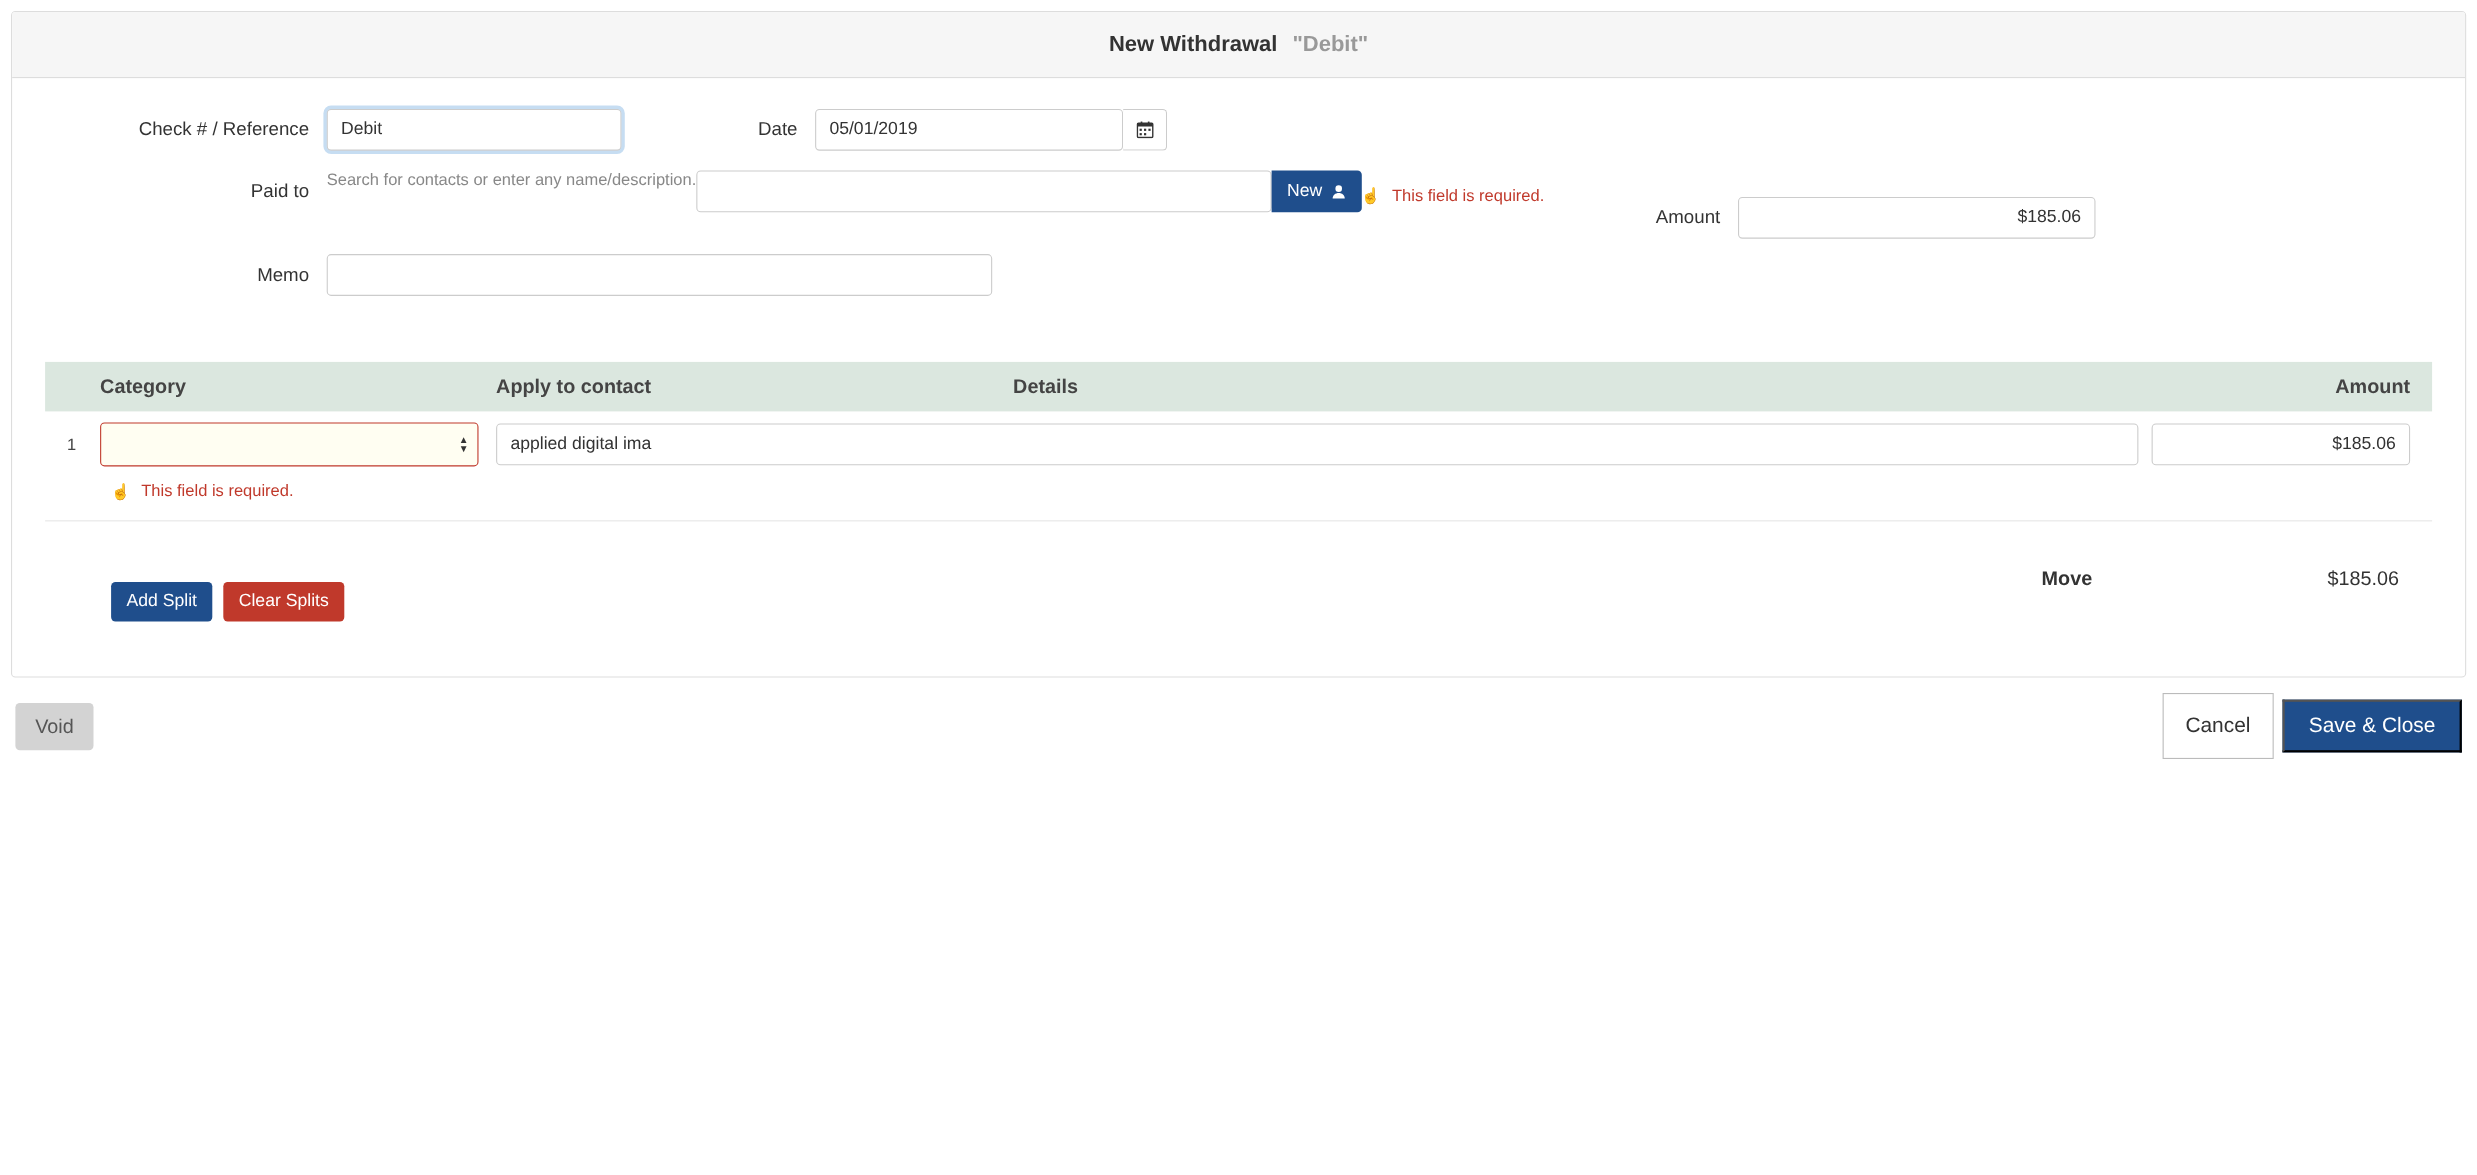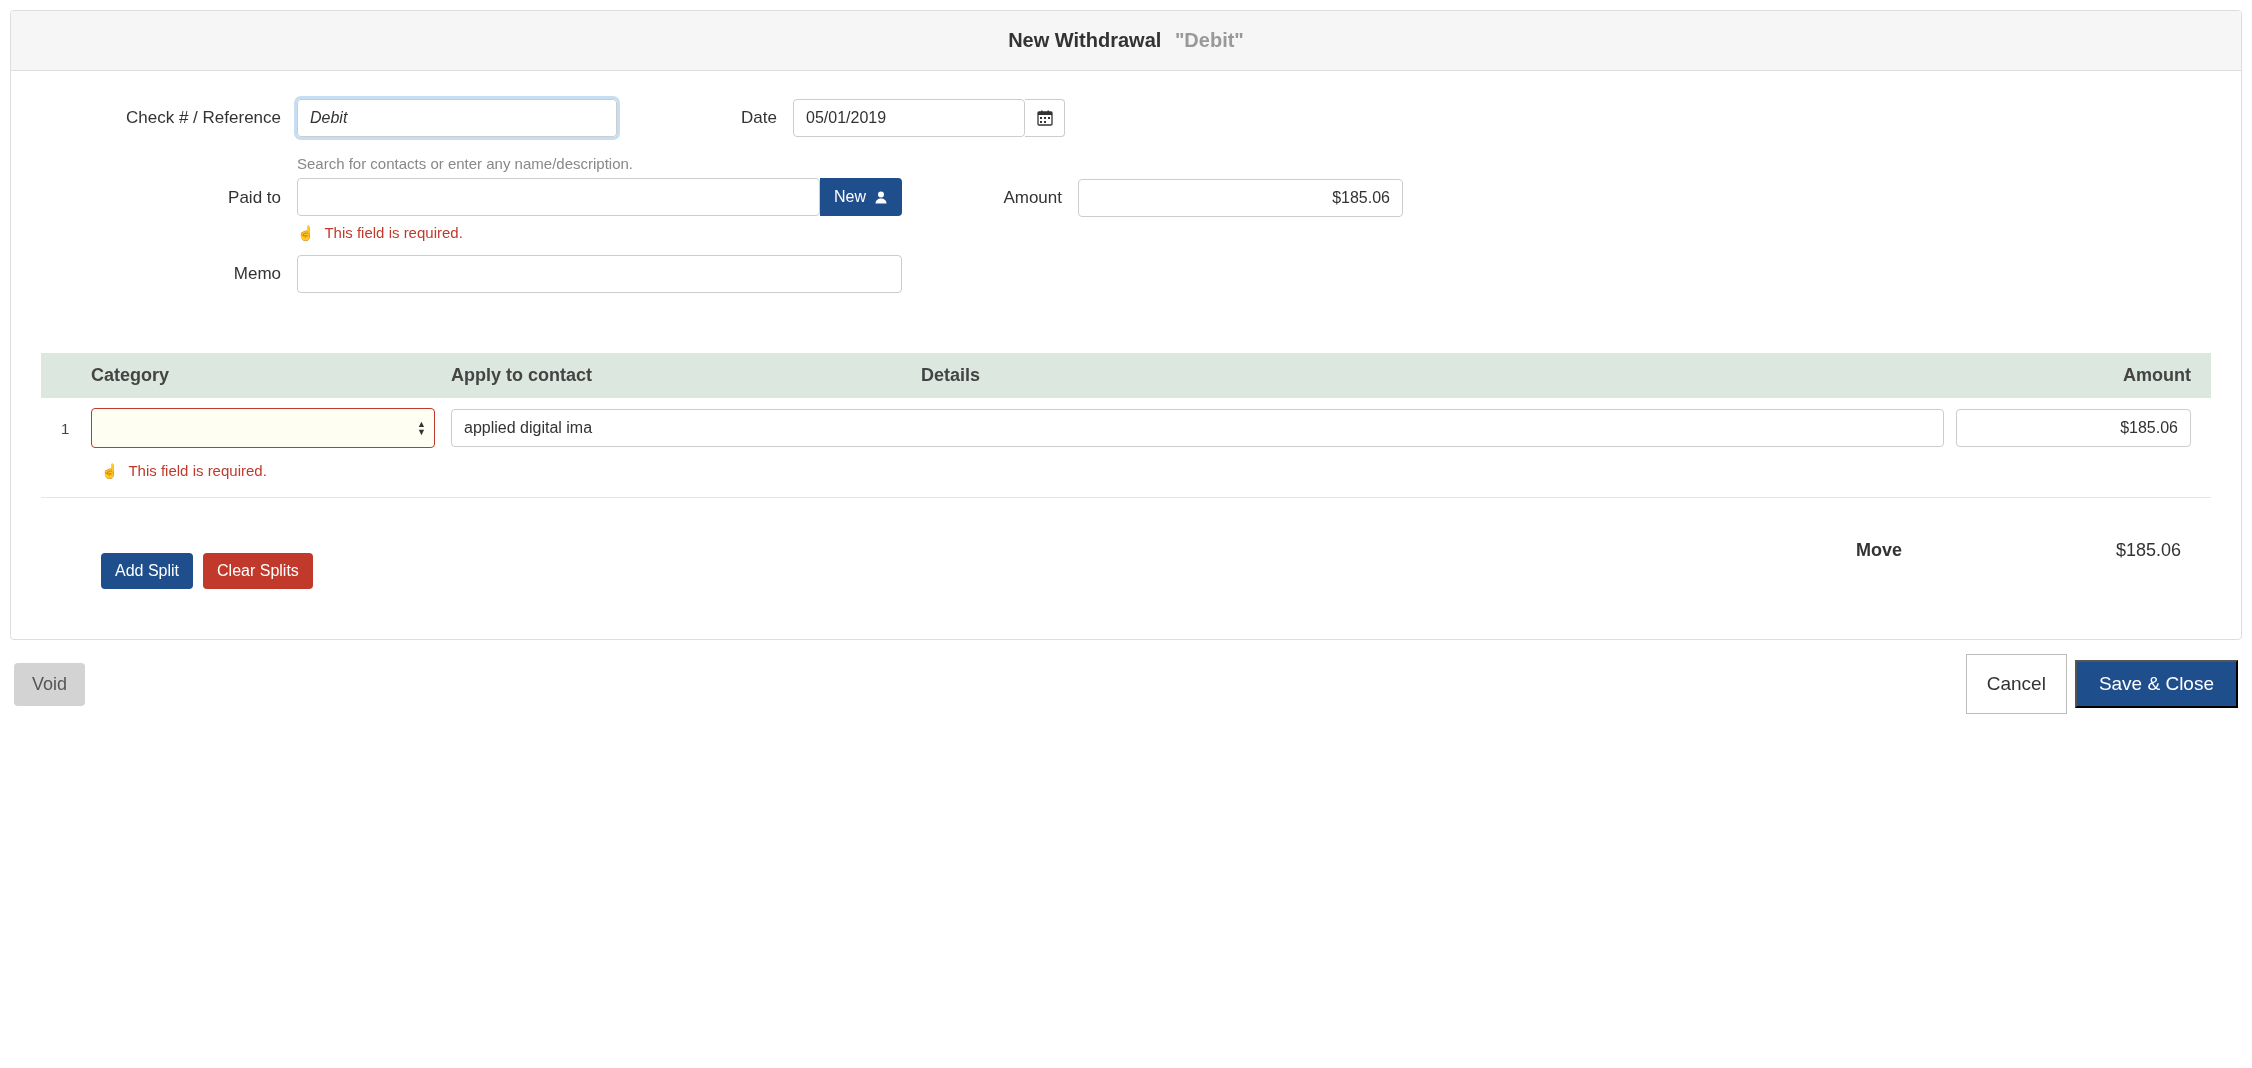--- a/index.html
+++ b/index.html
@@ -39,21 +39,21 @@
     gap: 80px;
     margin-bottom: 10px;
   }
   .field {
     display: flex;
     align-items: center;
     gap: 16px;
   }
   .field-col {
     display: flex;
-    flex-direction: column;
+    flex-direction: row;
   }
   .label {
     text-align: right;
     font-size: 17px;
     color: #333;
   }
   .label-left { width: 240px; }
   .label-right { width: 80px; }
   .hint {
     color: #888;
@@ -62,28 +62,27 @@
   }
   input[type="text"], .input-like {
     border: 1px solid #ccc;
     border-radius: 4px;
     padding: 9px 12px;
     font-size: 16px;
     background: #fff;
     color: #333;
   }
   .input-ref {
-    width: 320px;
+    width: 268px;
     border: 1px solid #5b9dd9;
     outline: 3px solid rgba(91,157,217,0.35);
     outline-offset: 0;
-    font-style: italic;
   }
   .input-date {
-    width: 232px;
+    width: 280px;
     border-radius: 4px 0 0 4px;
   }
   .date-group { display: flex; }
   .date-btn {
     border: 1px solid #ccc;
     border-left: none;
     border-radius: 0 4px 4px 0;
     background: #fff;
     width: 40px;
     display: flex;

